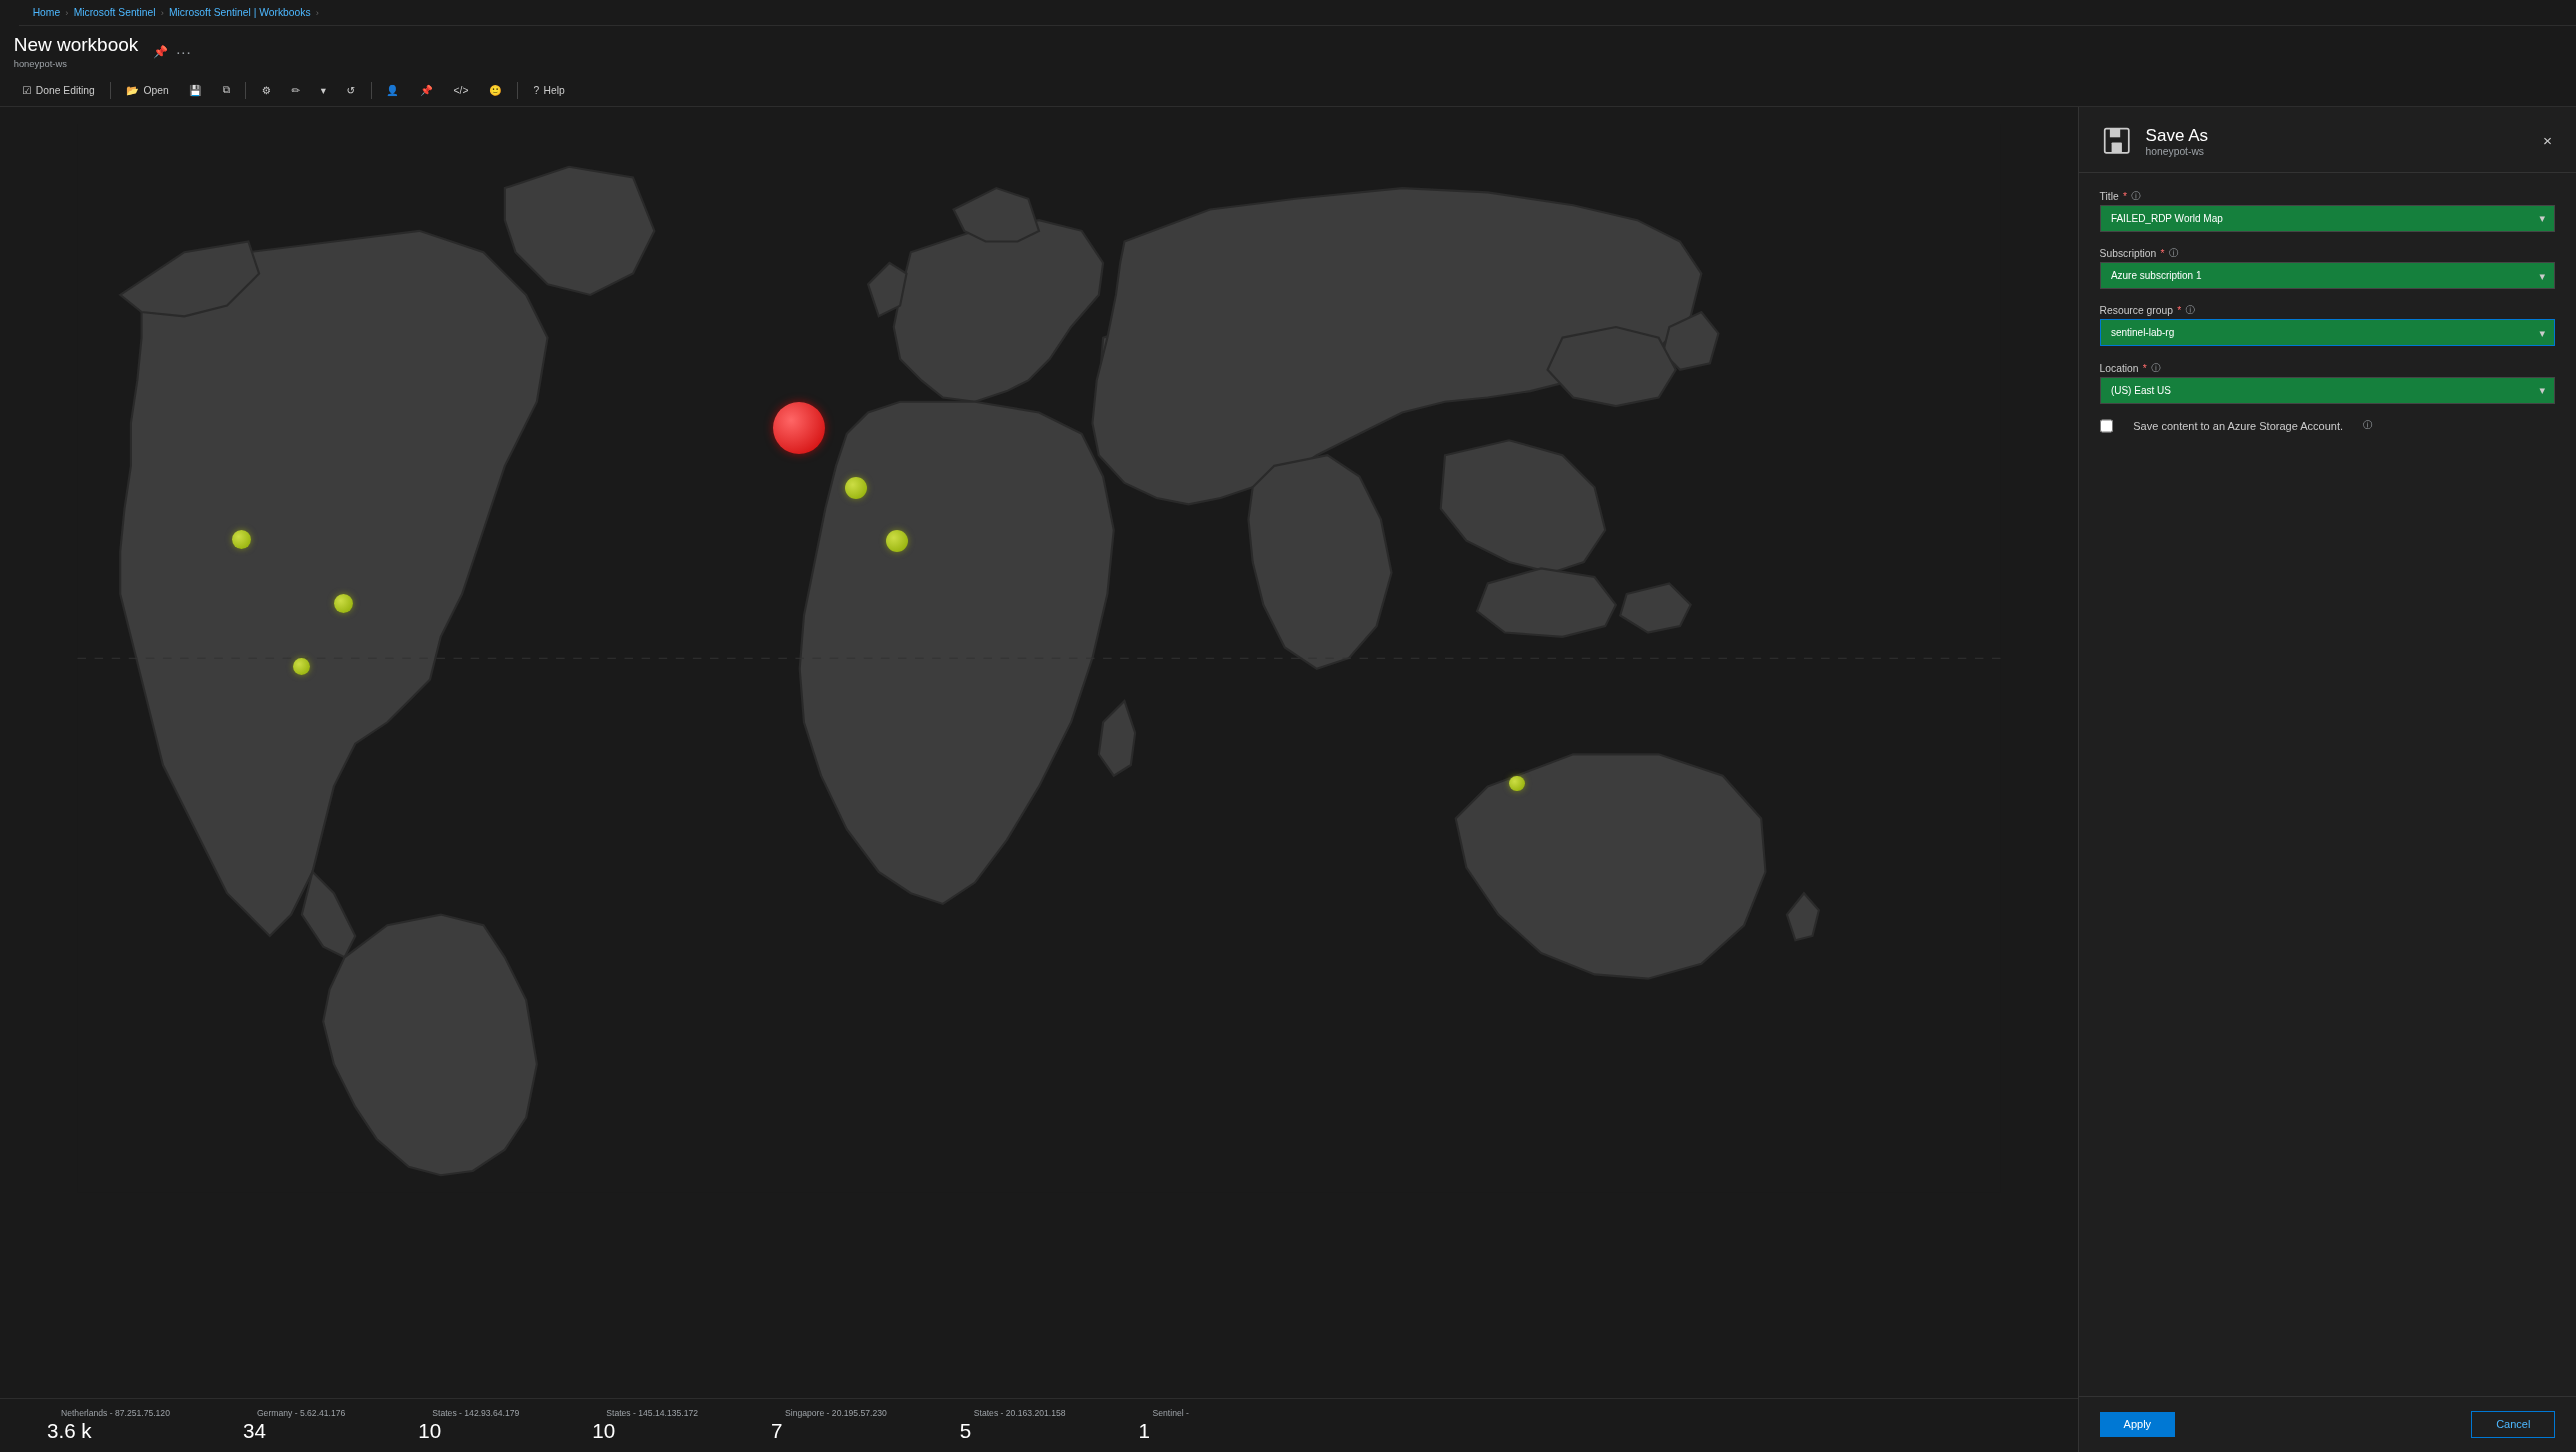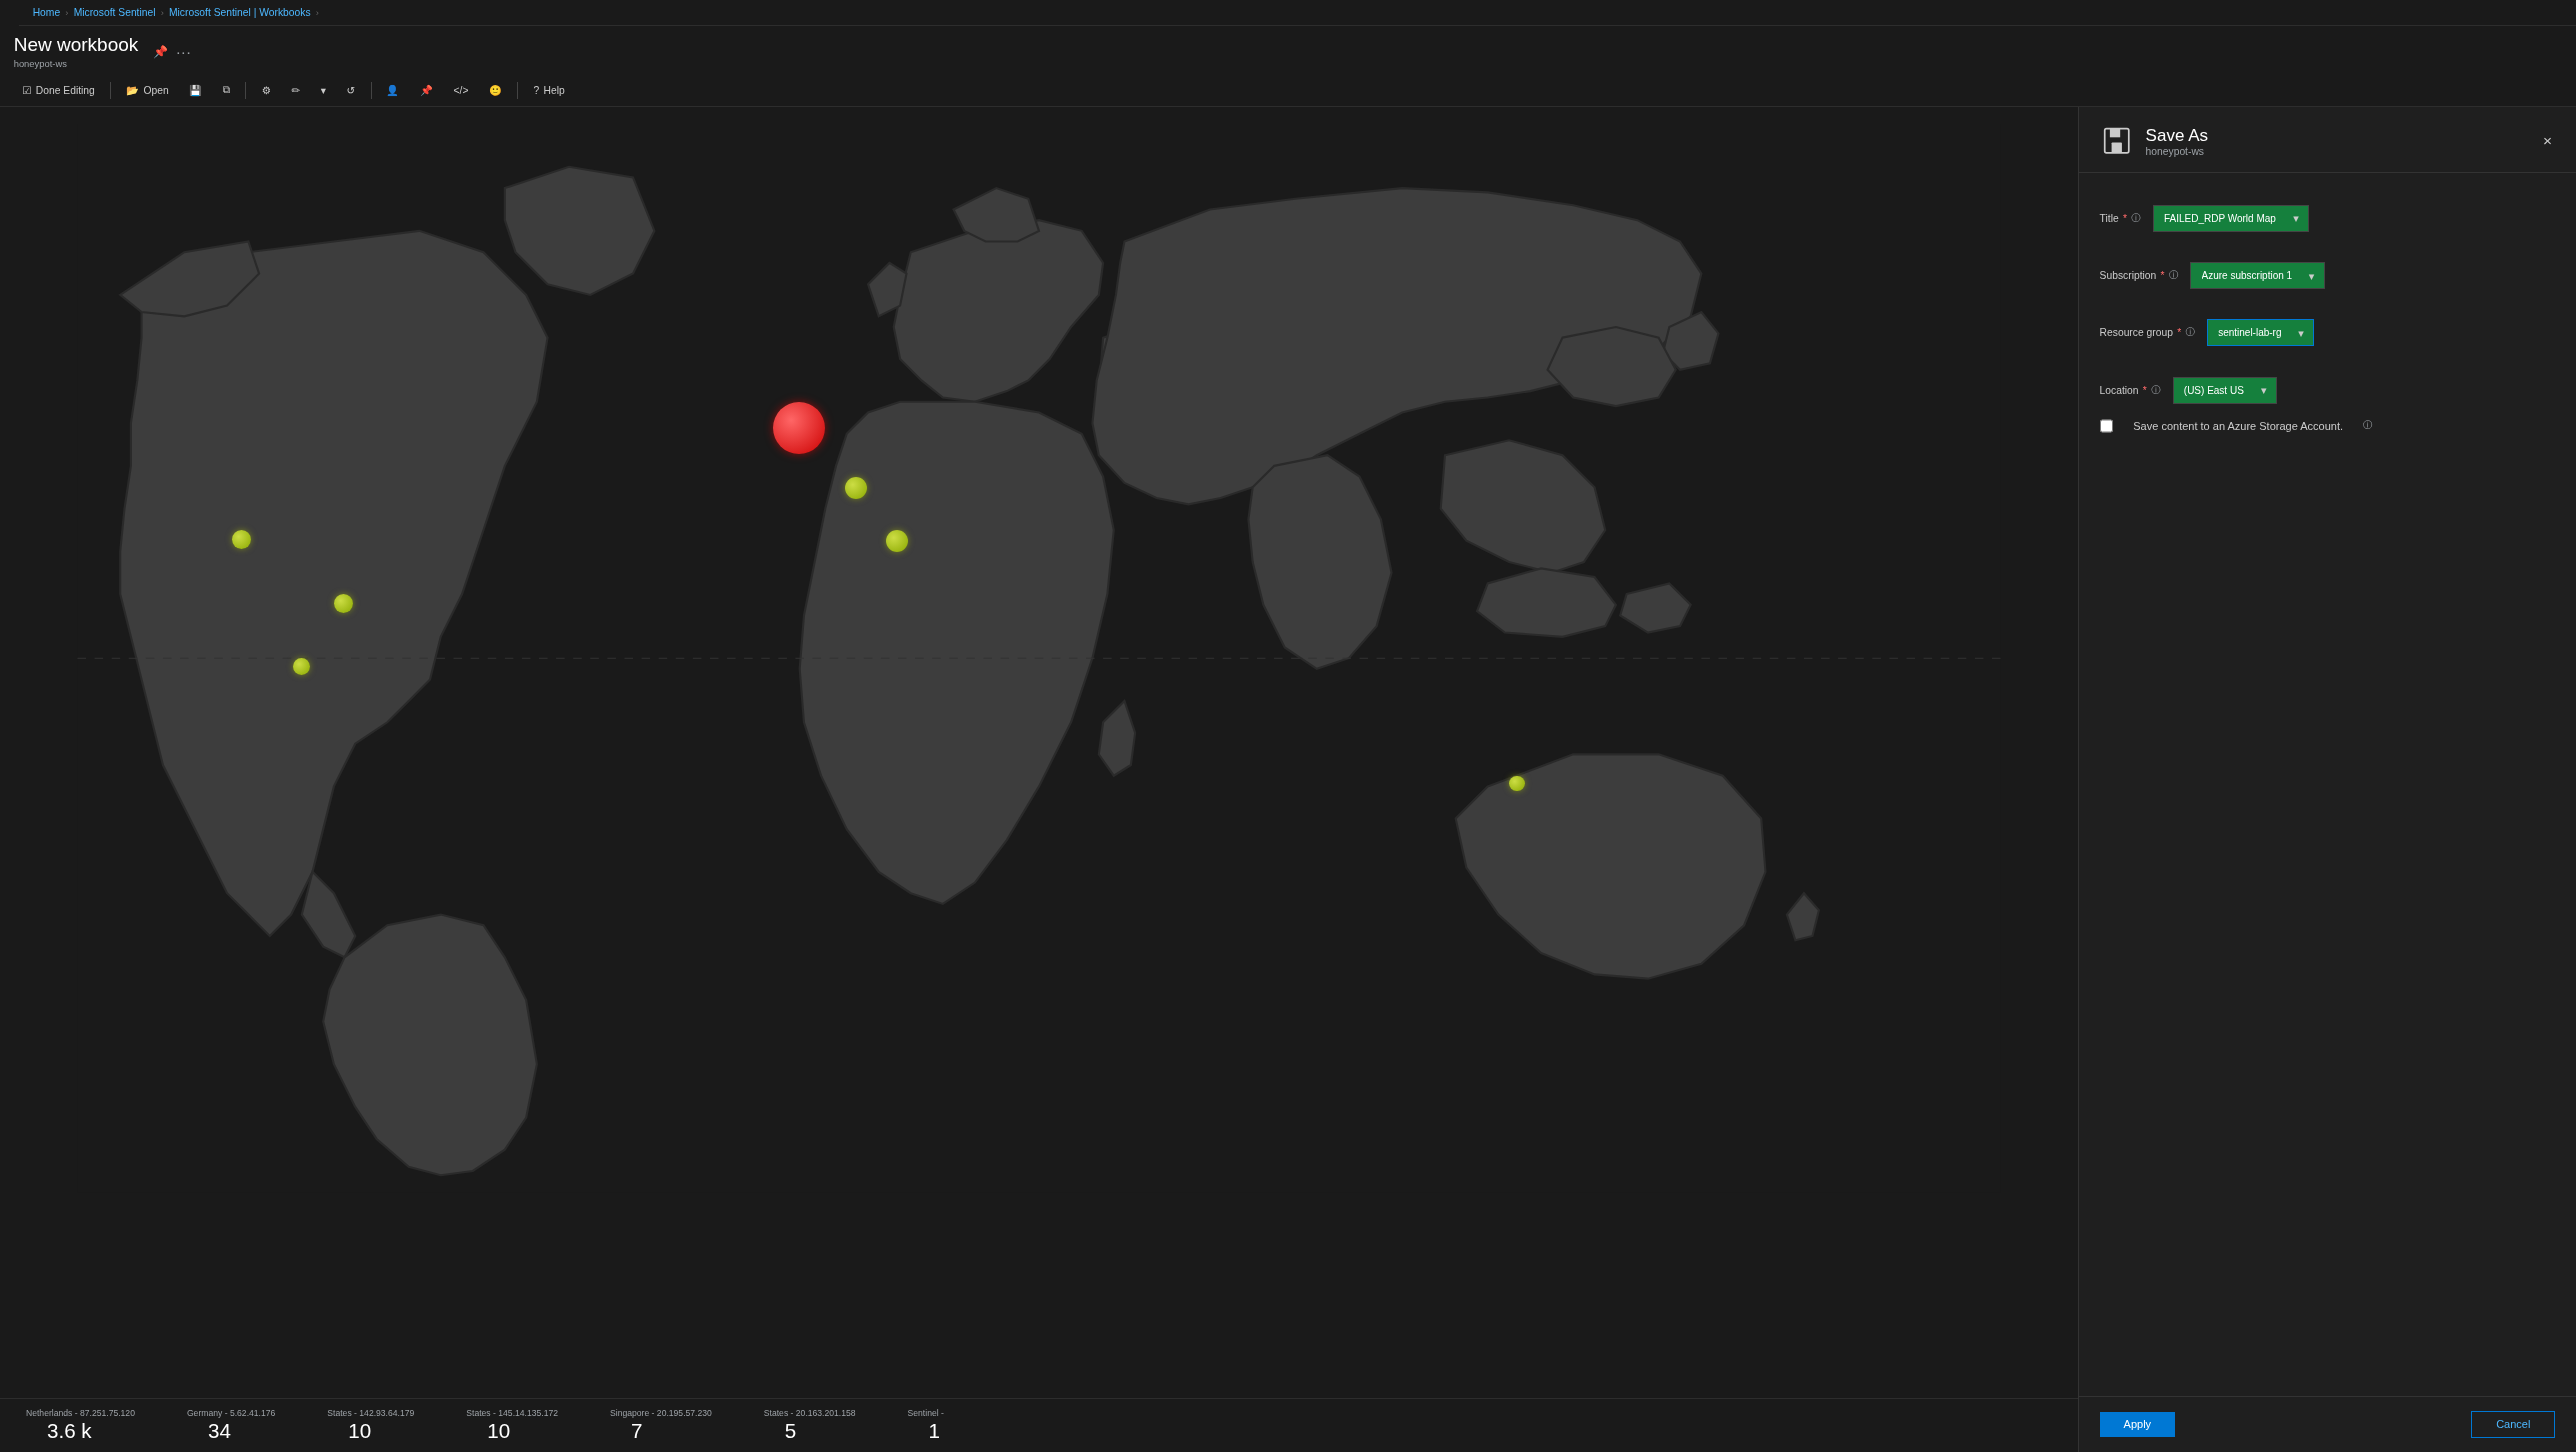--- a/index.html
+++ b/index.html
@@ -137,20 +137,21 @@
       flex-shrink: 0;
     }
     .stat-item {
       display: flex;
       flex-direction: column;
     }
     .stat-label {
       font-size: 8.6px;
       color: #9ea3a8;
       margin-bottom: 1.7px;
+      margin-left: 35px;
     }
     .stat-value {
       font-size: 20.6px;
       font-weight: 400;
       color: #fff;
       margin-left: 21px;
     }
 
     
     .save-panel {
@@ -202,22 +203,22 @@
     .panel-body {
       padding: 17px 20.6px;
       flex: 1;
       display: flex;
       flex-direction: column;
       gap: 15.5px;
     }
 
     .form-group {
       display: flex;
-      gap: 12px;
-      margin-top: 15px;
+      flex-direction: column;
+      gap: 2px;
     }
     .form-label {
       font-size: 10.3px;
       color: #ccc;
       display: flex;
       align-items: center;
       gap: 4.3px;
     }
     .required-star {
       color: #ff6b6b;

